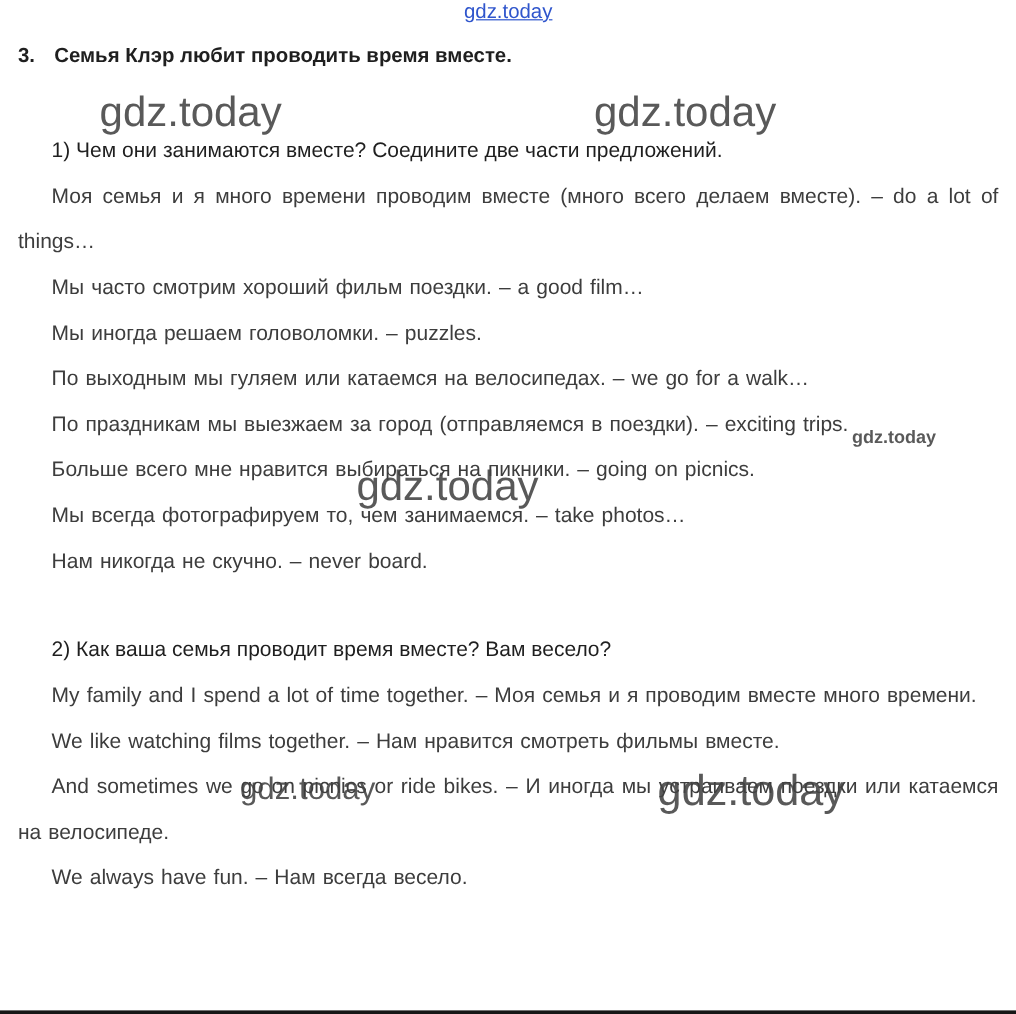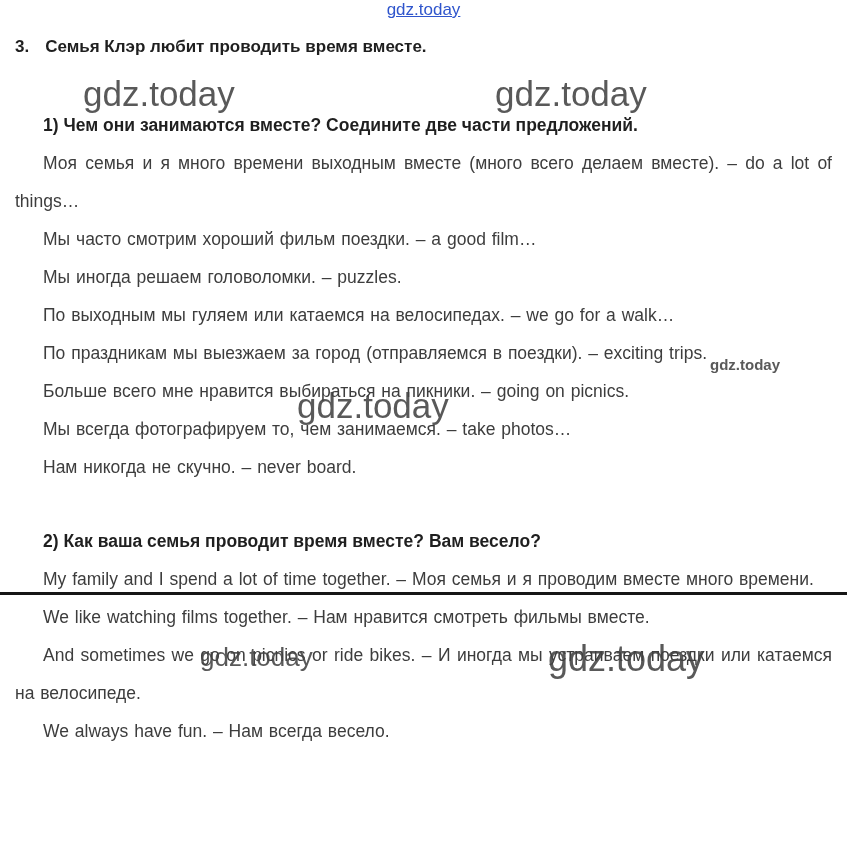--- a/index.html
+++ b/index.html
@@ -6,21 +6,21 @@
   html, body { width: 847px; height: 845px; }
   body {
     background: #ffffff;
     font-family: "Liberation Sans", sans-serif;
     position: relative;
     overflow: hidden;
   }
   .page {
     position: relative;
     width: 847px;
-    height: 595px;
+    height: 845px;
     padding: 28px 15px 0 15px;
   }
   .top-link {
     position: absolute;
     top: 0px;
     left: 0;
     width: 100%;
     text-align: center;
     font-size: 17px;
     z-index: 3;
@@ -33,21 +33,21 @@
   .doc-title {
     font-size: 17px;
     font-weight: bold;
     color: #1f1f1f;
     line-height: 38px;
     margin-bottom: 40px;
   }
   .doc-title .num { margin-right: 16px; }
   .section-heading {
     font-size: 17.5px;
-    font-weight: bold;
+    font-weight: normal;
     color: #1f1f1f;
     line-height: 38px;
     text-indent: 28px;
     text-align: justify;
   }
   .section-heading.second { margin-top: 36px; }
   p.body-par {
     font-size: 17.5px;
     color: #3d3d3d;
     line-height: 38px;
@@ -93,21 +93,21 @@
   <div class="watermark wm-4">gdz.today</div>
   <div class="watermark wm-5">gdz.today</div>
   <div class="watermark wm-6">gdz.today</div>
 
   <div class="doc-title">
     <span class="num">3.</span><span>Семья Клэр любит проводить время вместе.</span>
   </div>
 
   <div>
     <div class="section-heading">1) Чем они занимаются вместе? Соедините две части предложений.</div>
-    <p class="body-par">Моя семья и я много времени выходным вместе (много всего делаем вместе). – do a lot of things…</p>
+    <p class="body-par">Моя семья и я много времени проводим вместе (много всего делаем вместе). – do a lot of things…</p>
     <p class="body-par">Мы часто смотрим хороший фильм поездки. – a good film…</p>
     <p class="body-par">Мы иногда решаем головоломки. – puzzles.</p>
     <p class="body-par">По выходным мы гуляем или катаемся на велосипедах. – we go for a walk…</p>
     <p class="body-par">По праздникам мы выезжаем за город (отправляемся в поездки). – exciting trips.</p>
     <p class="body-par">Больше всего мне нравится выбираться на пикники. – going on picnics.</p>
     <p class="body-par">Мы всегда фотографируем то, чем занимаемся. – take photos…</p>
     <p class="body-par">Нам никогда не скучно. – never board.</p>
   </div>
 
   <div>

